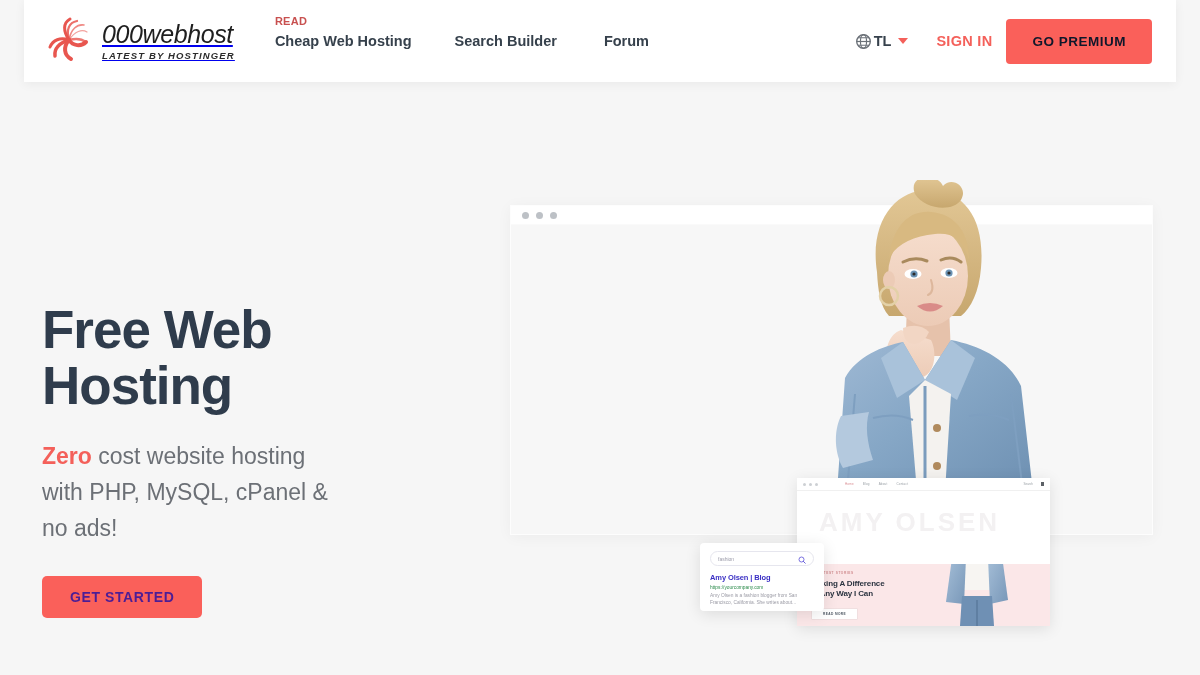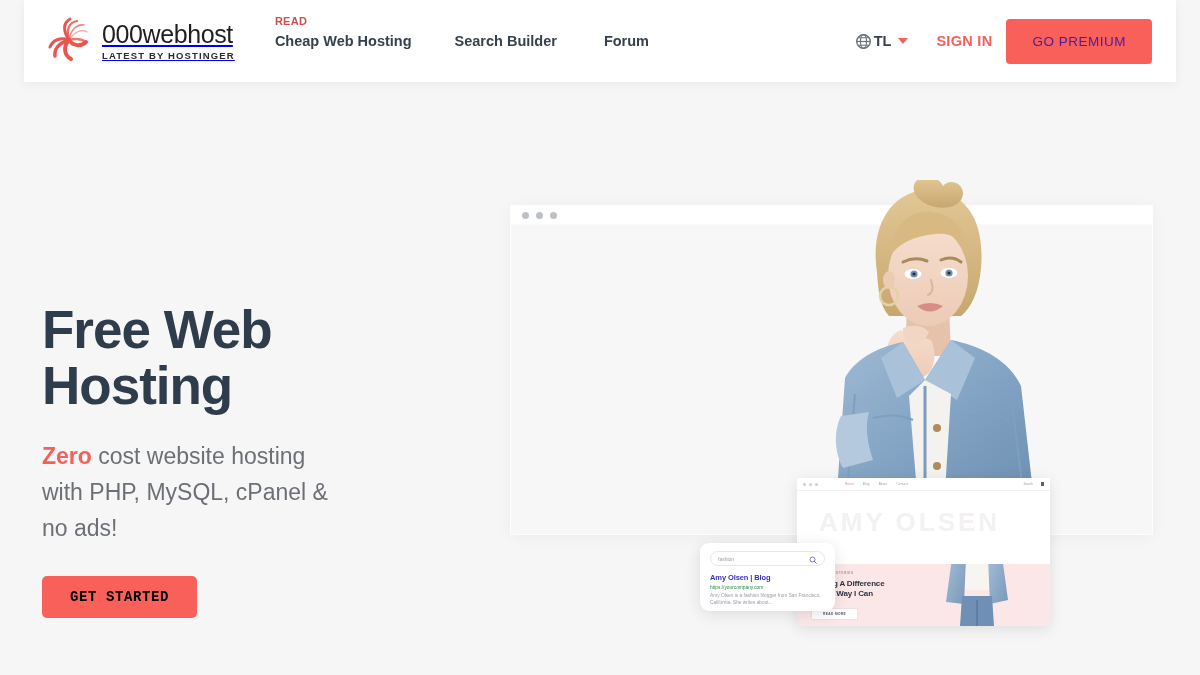--- a/index.html
+++ b/index.html
@@ -17,21 +17,21 @@
   
   .header {
     position: absolute;
     left: 24px; top: 0; width: 1152px; height: 82px;
     background: #ffffff;
     box-shadow: 0 2px 10px rgba(0,0,0,0.055);
     display: flex; align-items: center;
     z-index: 30;
   }
 
-  .brand { display: flex; align-items: center; margin-left: 20px; }
+  .brand { display: flex; align-items: center; margin-left: 20px; font-style: italic; }
   .logo-mark { width: 50px; height: 52px; flex: 0 0 50px; }
   .brand-text { margin-left: 8px; line-height: 1; }
   .brand-name {
     font-size: 25px; font-weight: 400; color: #1f1f1f;
     letter-spacing: -0.4px; display: block;
   }
   .brand-sub {
     font-size: 9.5px; font-weight: bold; color: #2b2b2b;
     letter-spacing: 1.15px; margin-top: 4px; display: block;
   }
@@ -68,48 +68,48 @@
     border-top: 6px solid #f4605a;
   }
 
   .signin {
     font-size: 14.5px; font-weight: bold; color: #f4605a;
     letter-spacing: 0.3px; text-decoration: none; cursor: pointer;
     margin-right: 14px; white-space: nowrap;
   }
 
   .btn-premium {
-    background: #fa605a; color: #4c1d95;
-    font-size: 13.5px; font-weight: normal; letter-spacing: 0.5px;
+    background: #fa605a; color: #0f172a;
+    font-size: 13.5px; font-weight: bold; letter-spacing: 0.5px;
     border: none; border-radius: 4px;
     padding: 0 26px; height: 45px; line-height: 45px;
     cursor: pointer; white-space: nowrap;
     font-family: "Liberation Sans", sans-serif;
   }
 
   
   .hero-left { position: absolute; left: 42px; top: 258px; width: 430px; }
   .hero-title {
     font-size: 53px; font-weight: bold; color: #2f3c4c;
     letter-spacing: -1px; line-height: 1.06; margin-top: 44px;
   }
   .hero-sub {
     margin-top: 25px;
     font-size: 23px; color: #6c7076; line-height: 1.55;
     max-width: 300px;
   }
   .hero-sub .accent { color: #f4605a; font-weight: bold; }
   .btn-started {
     margin-top: 30px;
-    background: #fa605a; color: #000000;
+    background: #fa605a; color: #4c1d95;
     font-size: 14px; font-weight: bold; letter-spacing: 0.6px;
     border: none; border-radius: 5px;
     padding: 0 28px; height: 42px; line-height: 42px;
     cursor: pointer;
-    font-family: Liberation Mono, monospace;
+    font-family: Liberation Sans, sans-serif;
   }
 
   
   .hero-right { position: absolute; left: 500px; top: 180px; width: 700px; height: 470px; }
 
   
   .browser-big {
     position: absolute; left: 10px; top: 25px;
     width: 643px; height: 330px;
     background: #f7f7f7;
@@ -175,23 +175,23 @@
     padding: 3px 11px; border-radius: 1px; letter-spacing: 0.4px;
     font-family: "Liberation Sans", sans-serif;
   }
   .mini-model {
     position: absolute; right: 18px; bottom: 0; width: 112px; height: 122px;
   }
 
   
   .result-card {
     position: absolute; left: 200px; top: 363px;
-    width: 135px; height: 68px;
+    width: 124px; height: 68px;
     background: #ffffff;
-    border-radius: 9px;
+    border-radius: 4px;
     box-shadow: 0 3px 16px rgba(0,0,0,0.11);
     padding: 8px 10px 0 10px;
     z-index: 5;
   }
   .result-search {
     display: flex; align-items: center;
     height: 15px; border: 1px solid #e6e6ee; border-radius: 8px;
     padding: 0 7px;
   }
   .result-search-text { font-size: 5px; color: #9a9aa8; flex: 1; }

